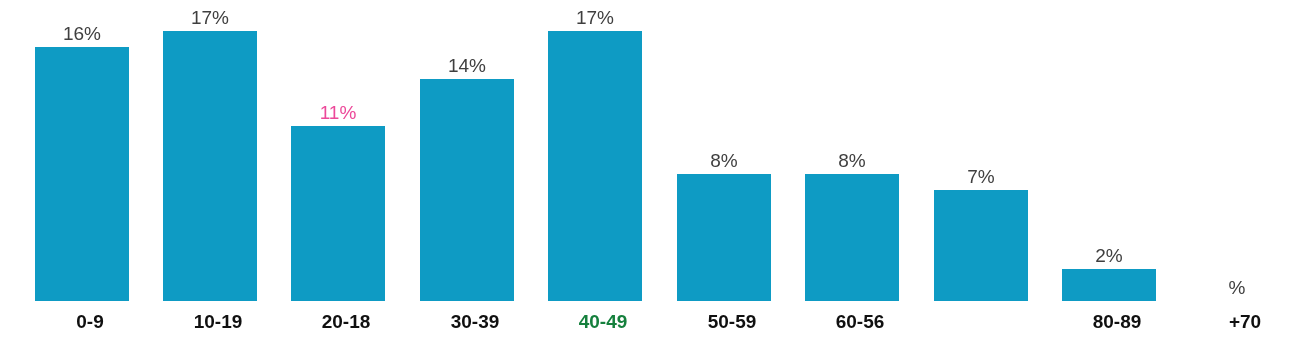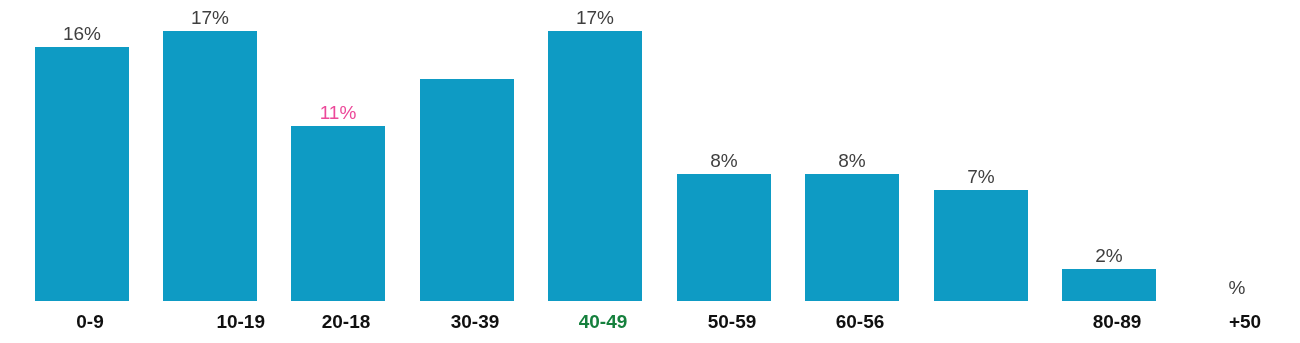--- a/index.html
+++ b/index.html
@@ -87,20 +87,21 @@
       <div class="bar-value" style="bottom: 274px; color: rgb(63, 63, 63);">17%</div>
       <div class="bar" style="height: 270px; background: rgb(14, 155, 196);"></div>
     </div>
 
     <div class="bar-group" style="left:287px;">
       <div class="bar-value" style="bottom: 179px; color: #ec4899;">11%</div>
       <div class="bar" style="height: 175px; background: rgb(14, 155, 196);"></div>
     </div>
 
     <div class="bar-group" style="left:416px;">
+      <div class="bar-value" style="bottom: 226px; color: rgb(63, 63, 63);">14%</div>
       <div class="bar" style="height: 222px; background: rgb(14, 155, 196);"></div>
     </div>
 
     <div class="bar-group" style="left:544px;">
       <div class="bar-value" style="bottom: 274px; color: rgb(63, 63, 63);">17%</div>
       <div class="bar" style="height: 270px; background: rgb(14, 155, 196);"></div>
     </div>
 
     <div class="bar-group" style="left:673px;">
       <div class="bar-value" style="bottom: 131px; color: rgb(63, 63, 63);">8%</div>
@@ -124,23 +125,23 @@
 
     <div class="bar-group" style="left:1186px;">
       <div class="bar-value" style="bottom: 4px; color: rgb(63, 63, 63);">%</div>
 
     </div>
 
   </div>
 
   <div class="labels-row">
     <div class="cat-label" style="left: 31px; color: rgb(16, 16, 16);">0-9</div>
-    <div class="cat-label" style="left: 159px; color: rgb(16, 16, 16); text-align: right;">10-19</div>
+    <div class="cat-label" style="left: 159px; color: rgb(16, 16, 16);">10-19</div>
     <div class="cat-label" style="left: 287px; color: rgb(16, 16, 16);">20-18</div>
     <div class="cat-label" style="left: 416px; color: rgb(16, 16, 16);">30-39</div>
     <div class="cat-label" style="left: 544px; color: #15803d;">40-49</div>
     <div class="cat-label" style="left: 673px; color: rgb(16, 16, 16);">50-59</div>
     <div class="cat-label" style="left: 801px; color: rgb(16, 16, 16);">60-56</div>
     <div class="cat-label" style="left: 1058px; color: rgb(16, 16, 16);">80-89</div>
-    <div class="cat-label" style="left: 1186px; color: rgb(16, 16, 16);">+50</div>
+    <div class="cat-label" style="left: 1186px; color: rgb(16, 16, 16);">+70</div>
   </div>
 
 </div>
 
 </body></html>

